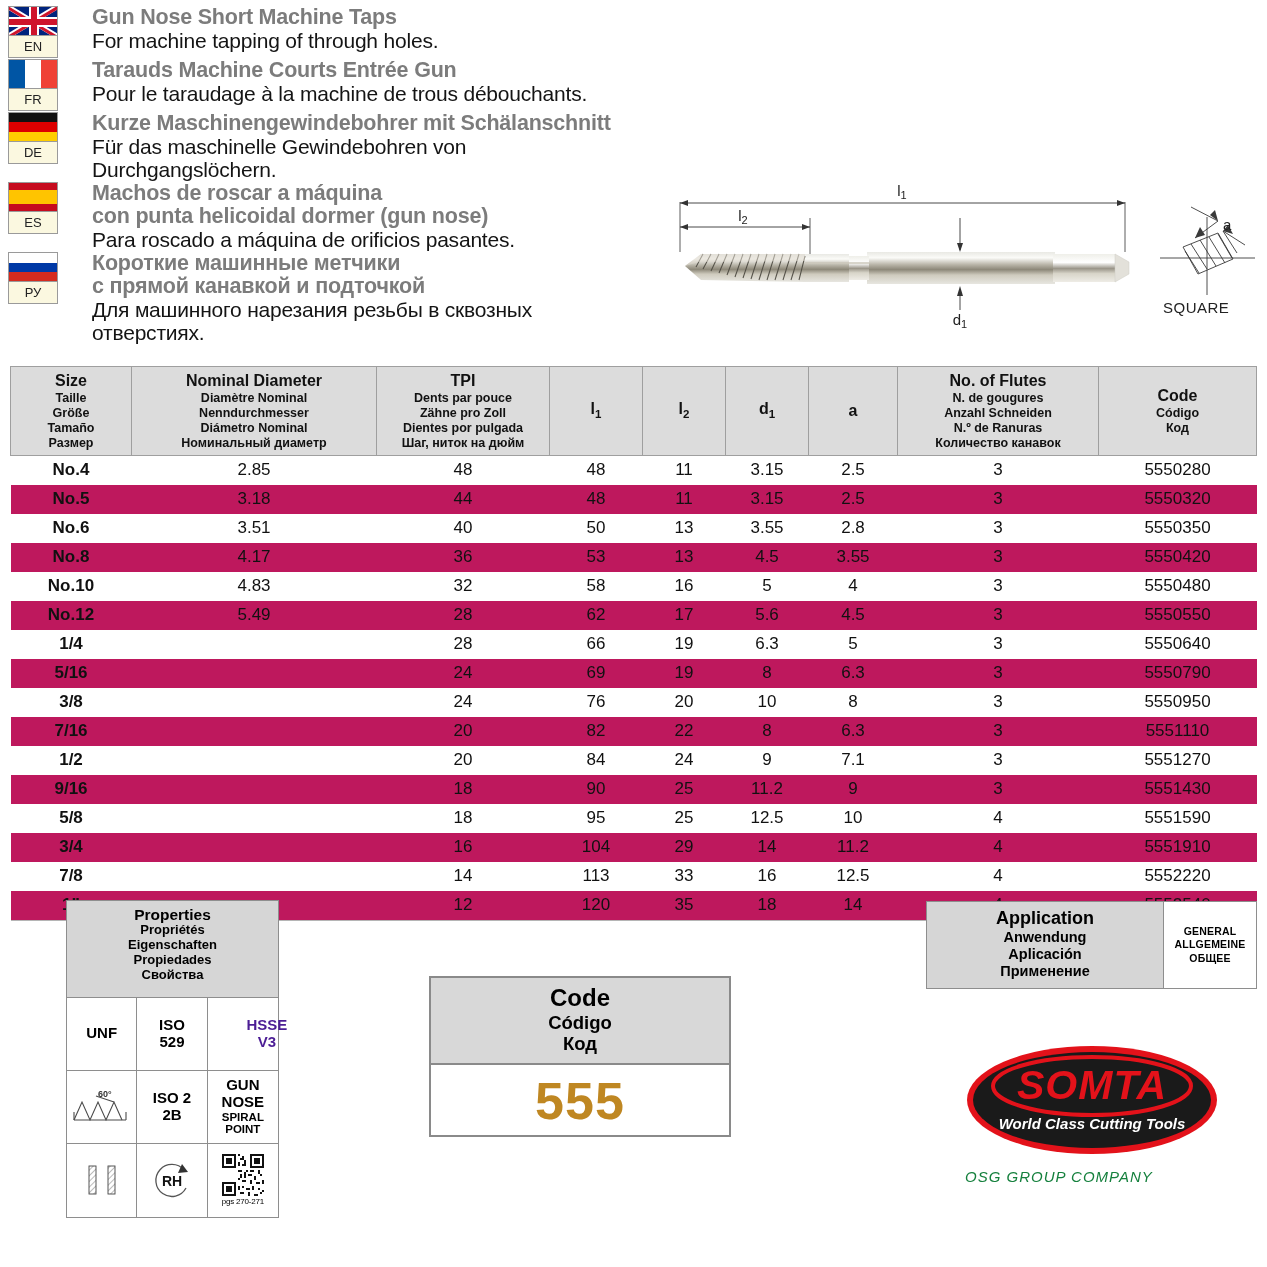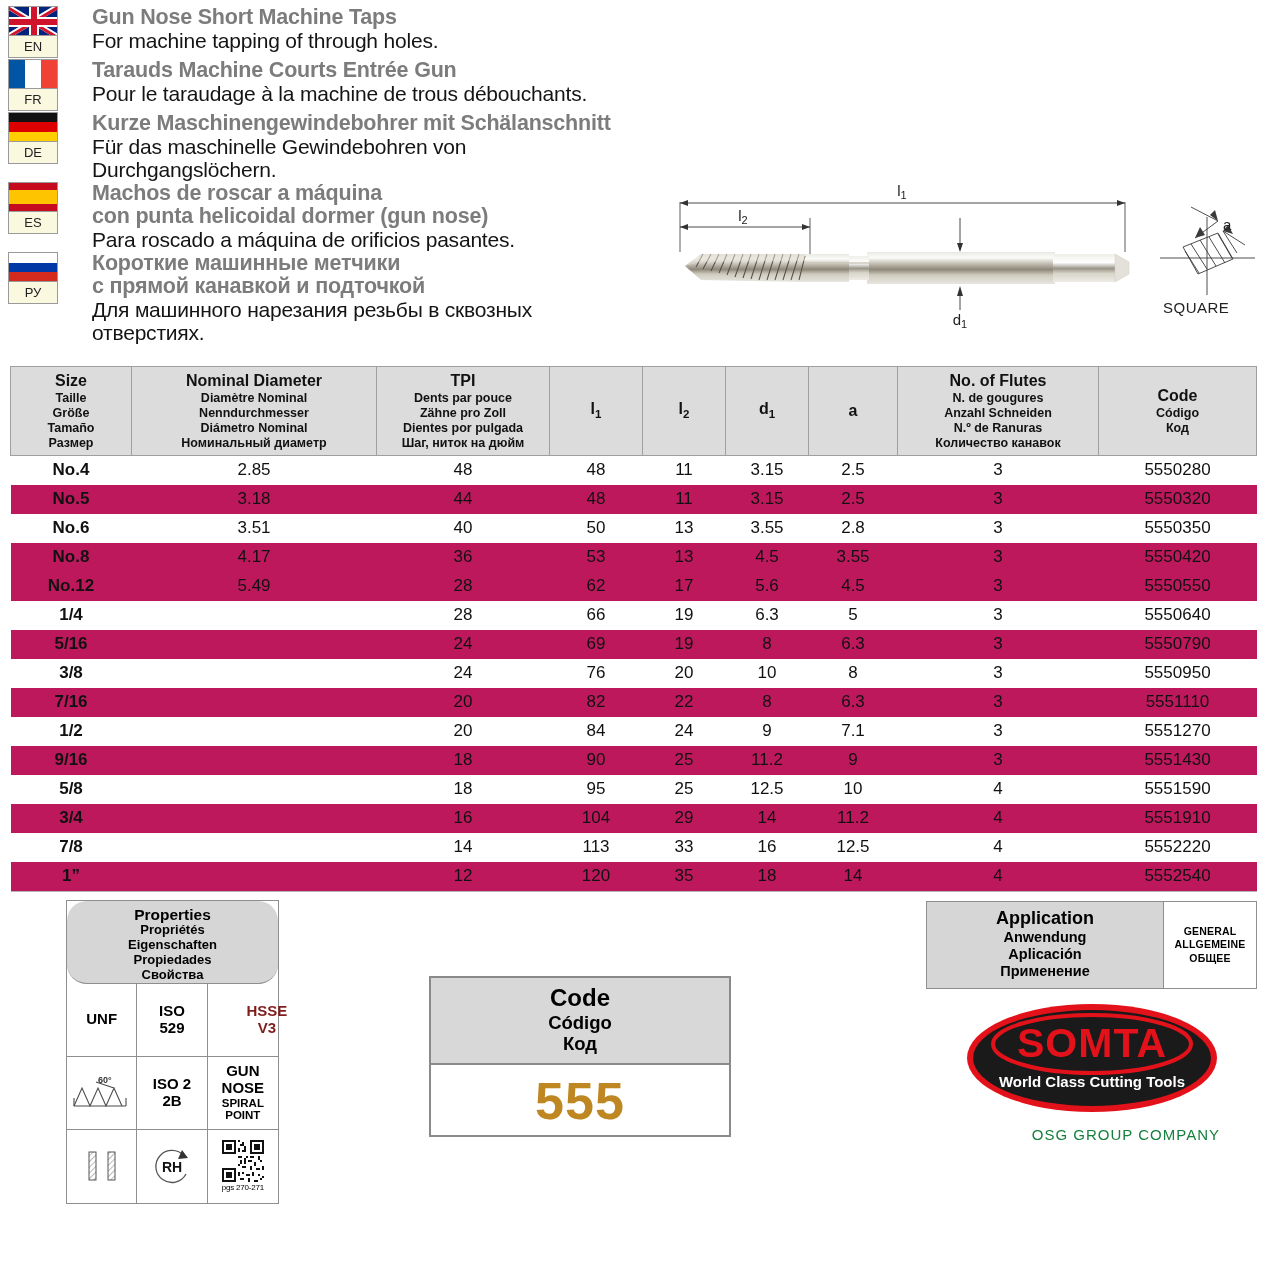--- a/index.html
+++ b/index.html
@@ -60,54 +60,54 @@
     font-weight:normal;height:25px;
   }
   #spec-table td.size{font-weight:bold;}
   #spec-table tbody tr.alt{background:#be185d;}
   #spec-table tbody tr:last-child td{border-bottom:1px solid #b5b5b5;}
   .sub{font-size:0.72em;vertical-align:sub;}
 
   
   #properties-box{position:absolute;left:66px;top:900px;width:213px;border:1px solid #8e8e8e;box-sizing:border-box;}
   #properties-box .prop-head{
-    background:#d6d6d6;border-bottom:1px solid #8e8e8e;text-align:center;padding:5px 2px 0;border-radius:20px;
+    background:#d6d6d6;border-bottom:1px solid #8e8e8e;text-align:center;padding:5px 2px 14px;
   }
   .prop-head .p-main{font-size:15.5px;font-weight:bold;display:block;line-height:1.12;}
   .prop-head .p-sub{font-size:13px;font-weight:bold;display:block;line-height:1.14;}
   .prop-grid{display:flex;flex-wrap:wrap;}
   .prop-cell{
     width:33.333%;box-sizing:border-box;border-right:1px solid #8e8e8e;border-bottom:1px solid #8e8e8e;
     height:73px;display:flex;flex-direction:column;align-items:center;justify-content:center;text-align:center;
     font-size:15px;font-weight:bold;line-height:1.12;background:#fff;
   }
   .prop-cell:nth-child(3n){border-right:none;}
   .prop-cell.lastrow{border-bottom:none;}
   .prop-cell .small{font-size:11.5px;font-weight:bold;line-height:1.1;}
-  .prop-cell .red{color:#7f1d1d;margin-left:48px;}
+  .prop-cell .red{color:#4c1d95;margin-left:48px;}
   .qrcap{font-size:8px;font-weight:normal;margin-top:2px;letter-spacing:-0.2px;}
 
   
   #code-box{position:absolute;left:429px;top:976px;width:302px;border:2px solid #8a8a8a;box-sizing:border-box;background:#fff;}
   #code-box .code-head{background:#d8d8d8;border-bottom:2px solid #8a8a8a;text-align:center;padding:7px 0 9px;}
   .code-head .c-main{font-size:24px;font-weight:bold;display:block;line-height:1.12;}
   .code-head .c-sub{font-size:18.5px;font-weight:bold;display:block;line-height:1.14;}
   #code-box .code-val{text-align:center;padding:6px 0 4px;}
   .code-val span{font-size:52px;font-weight:bold;color:#bf8722;letter-spacing:1px;}
 
   
   #application-box{position:absolute;left:926px;top:901px;width:331px;display:flex;border:1px solid #8e8e8e;box-sizing:border-box;}
   #application-box .app-main{flex:1;background:#d6d6d6;text-align:center;padding:6px 2px 8px;border-right:1px solid #8e8e8e;}
   .app-main .a-main{font-size:18px;font-weight:bold;display:block;line-height:1.15;}
   .app-main .a-sub{font-size:14.5px;font-weight:bold;display:block;line-height:1.18;}
   #application-box .app-tag{width:92px;background:#fff;display:flex;flex-direction:column;align-items:center;justify-content:center;
     font-size:10.5px;font-weight:bold;line-height:1.25;text-align:center;letter-spacing:0.2px;}
 
   
-  #logo-block{position:absolute;left:965px;top:1002px;width:255px;text-align:right;}
+  #logo-block{position:absolute;left:965px;top:1044px;width:255px;text-align:left;font-style:italic;}
   #logo-sub{font-size:15px;color:#15803d;letter-spacing:1px;margin-top:4px;}
 </style>
 </head>
 <body>
 
 <div id="lang-block">
 
   <div class="lang-row">
     <div class="flag-col">
       <span class="flag flag-uk">
@@ -373,20 +373,31 @@
       <tr class="alt">
         <td class="size">No.8</td>
         <td>4.17</td>
         <td>36</td>
         <td>53</td>
         <td>13</td>
         <td>4.5</td>
         <td>3.55</td>
         <td>3</td>
         <td>5550420</td>
+      </tr>
+      <tr>
+        <td class="size">No.10</td>
+        <td>4.83</td>
+        <td>32</td>
+        <td>58</td>
+        <td>16</td>
+        <td>5</td>
+        <td>4</td>
+        <td>3</td>
+        <td>5550480</td>
       </tr>
       <tr class="alt">
         <td class="size">No.12</td>
         <td>5.49</td>
         <td>28</td>
         <td>62</td>
         <td>17</td>
         <td>5.6</td>
         <td>4.5</td>
         <td>3</td>

